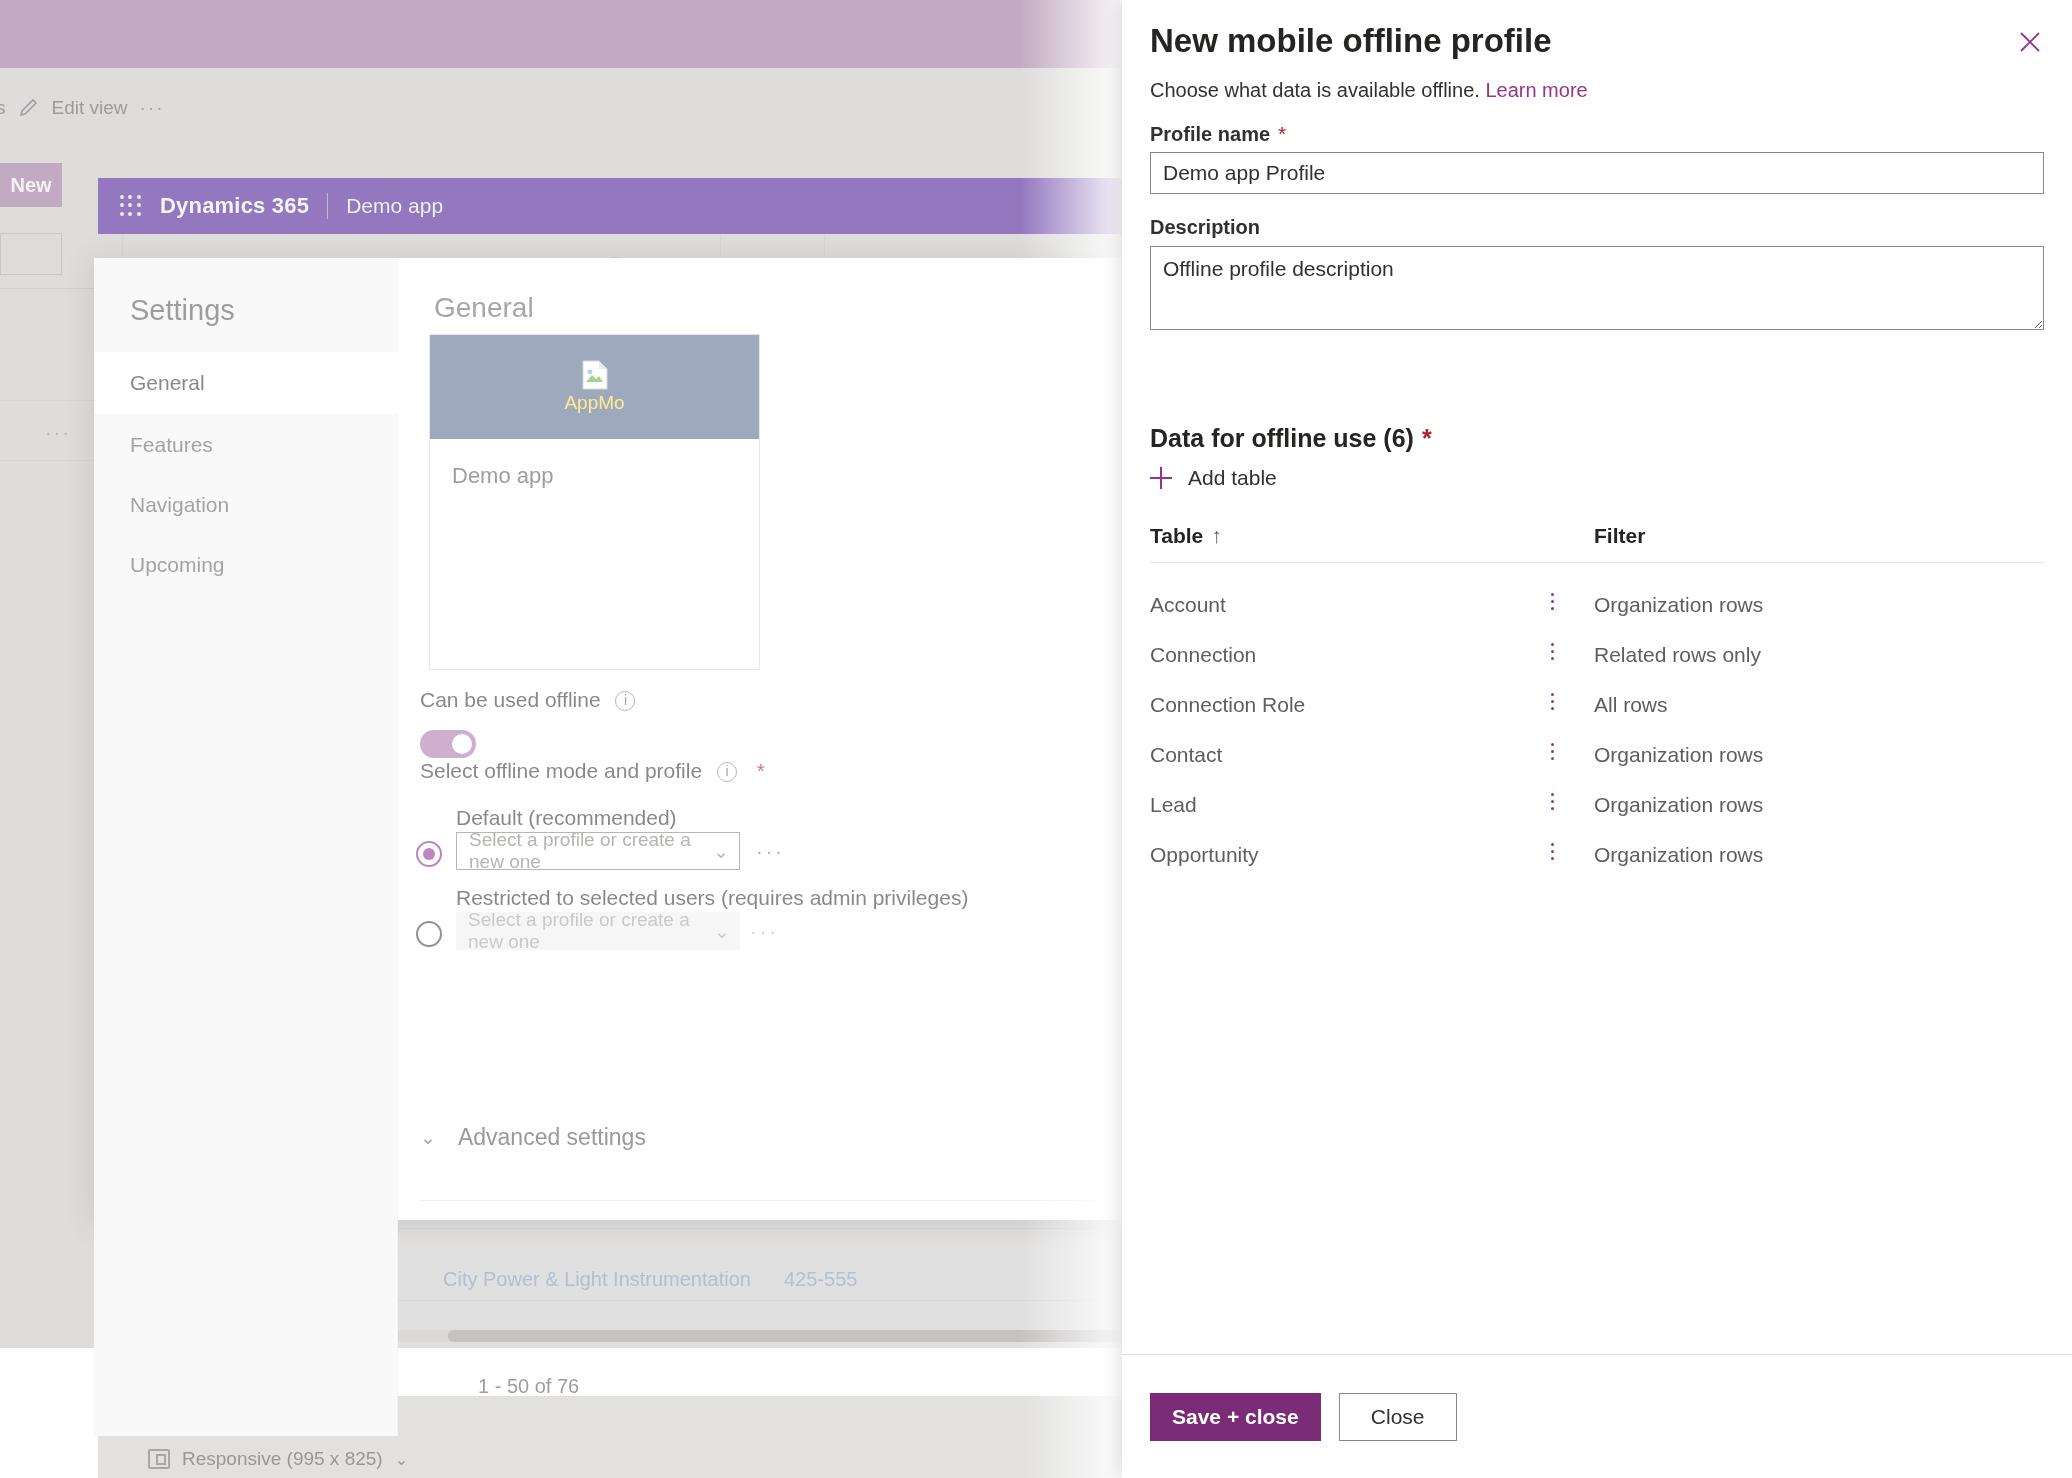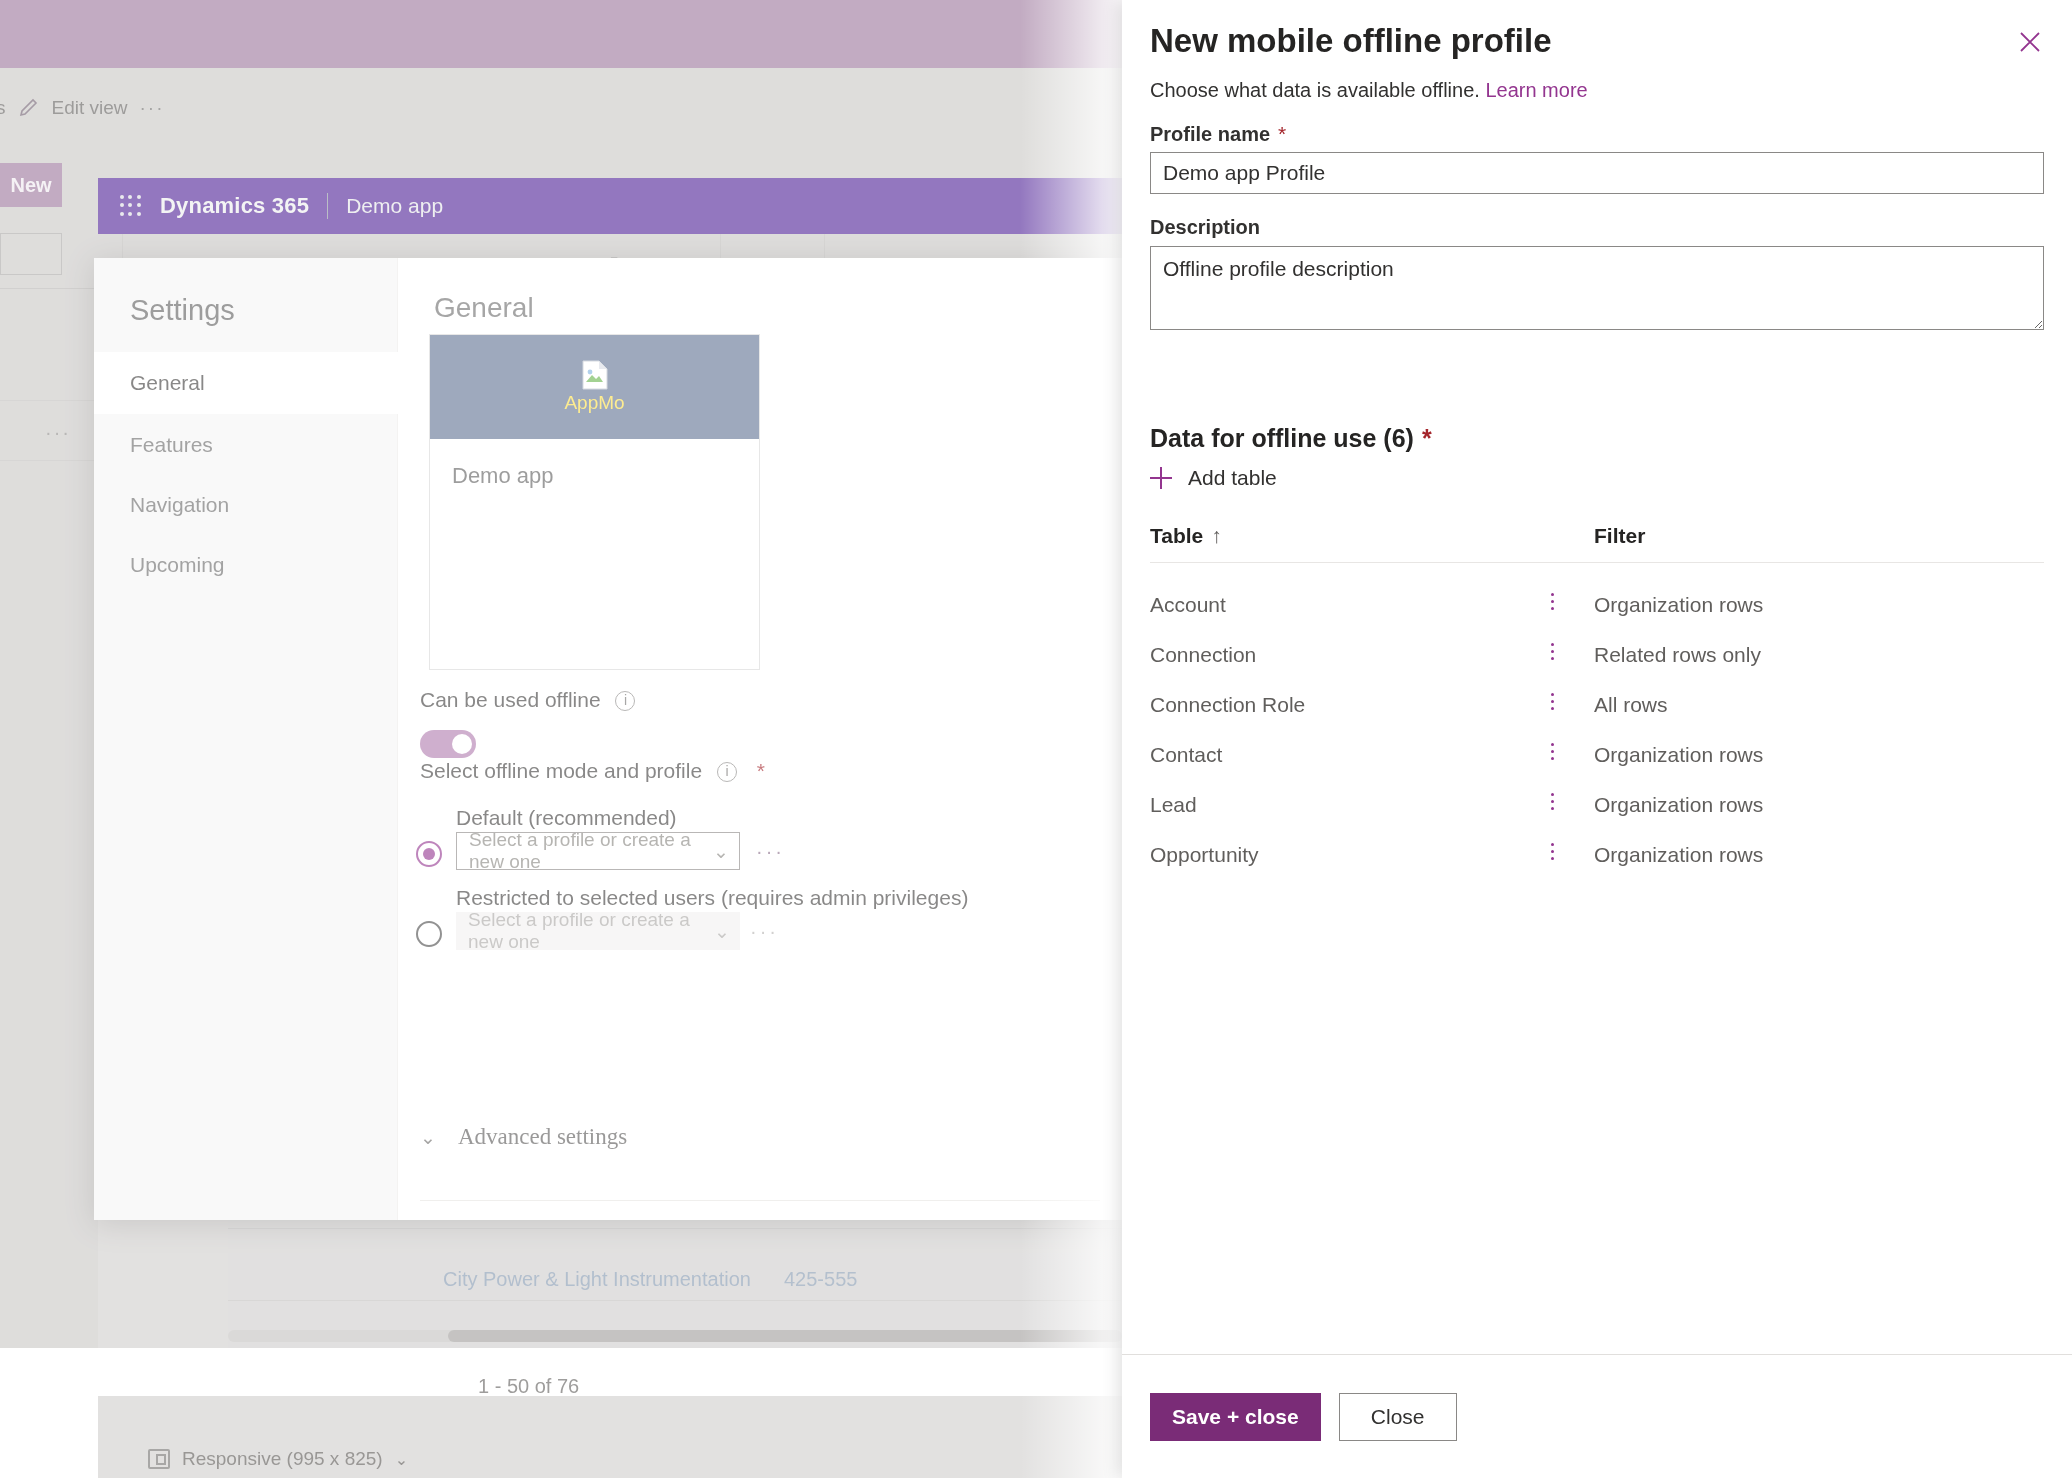--- a/index.html
+++ b/index.html
@@ -113,21 +113,21 @@
                          border: 2px solid #6f6d6b; }
   .chev-sm { font-size: 16px; color: #55524f; }
 
   
   .settings-dialog {
     position: absolute; left: 94px; top: 258px; width: 1028px; height: 962px;
     background: #fafafa;
     box-shadow: 0 4px 28px rgba(0,0,0,.20);
   }
   .settings-nav {
-    position: absolute; left: 0; top: 0; width: 304px; height: 962px; background: #f5f5f5;
+    position: absolute; left: 0; top: 0; width: 304px; height: 1178px; background: #f5f5f5;
     border-right: 1px solid #edebe9;
   }
   .settings-title {
     position: absolute; left: 36px; top: 36px; font-size: 29px; color: #5c5c5c; font-weight: 400;
   }
   .nav-item {
     position: absolute; left: 0; width: 304px; height: 62px;
     display: flex; align-items: center; padding-left: 36px;
     font-size: 21px; color: #666666;
   }
@@ -166,21 +166,21 @@
            display:flex; align-items:center; padding: 0 10px 0 12px; justify-content: space-between; }
   .combo span { color: #86847f; font-size: 19px; }
   .combo.disabled { border: none; background: #f2f1f0; }
   .combo.disabled span { color: #a8a6a4; }
   .chev { color: #605e5c; font-size: 17px; }
   .ellipsis-btn { position: absolute; color: #8a6f8a; letter-spacing: 3px; font-size: 20px; }
   .ellipsis-btn.dim { color: #b5b3b1; }
 
   .adv-row { position: absolute; left: 22px; top: 866px; display: flex; align-items: center; gap: 22px; }
   .adv-chev { color: #6b6a68; font-size: 19px; }
-  .adv-label { font-size: 23px; color: #575655; font-family: Liberation Serif, serif; }
+  .adv-label { font-size: 23px; color: #575655; }
   .settings-divider { position: absolute; left: 22px; top: 942px; width: 680px; height: 1px; background: #e6e4e2; }
 
   .dim-overlay { position: absolute; left: 0; top: 0; width: 1122px; height: 1478px;
                  background: rgba(255,255,255,.40); pointer-events: none; }
   .edge-fade { position: absolute; left: 1020px; top: 0; width: 102px; height: 1478px;
                background: linear-gradient(to right, rgba(255,255,255,0), rgba(255,255,255,.92)); }
 
   
   .side-panel {
     position: absolute; left: 1122px; top: 0; width: 950px; height: 1478px;

